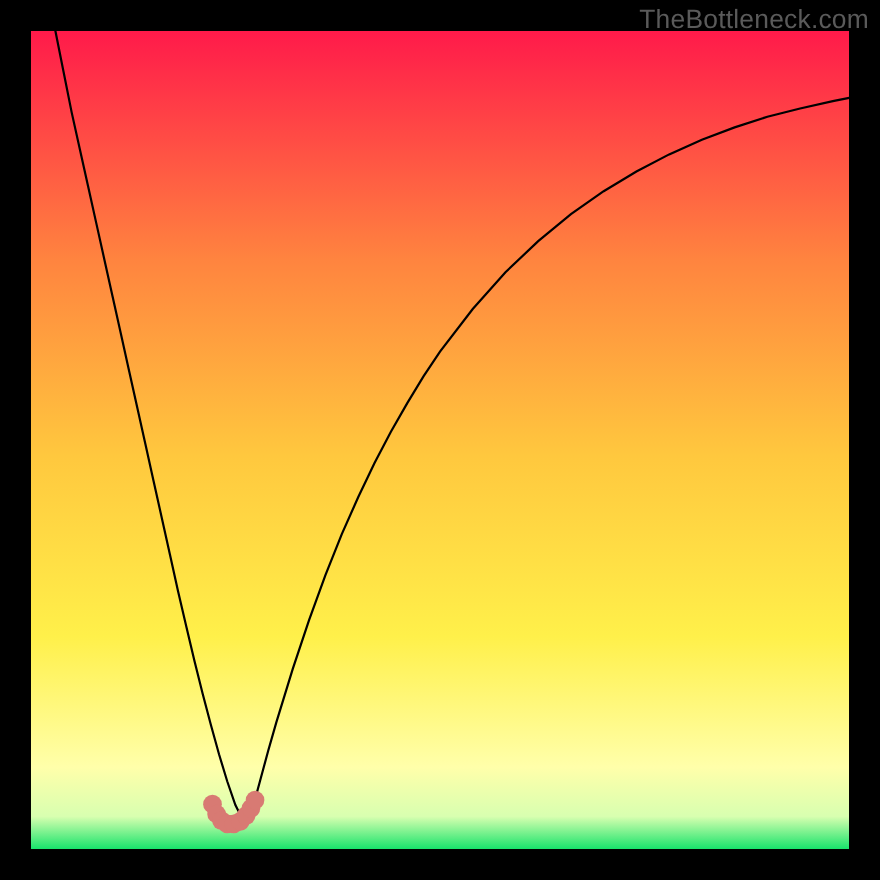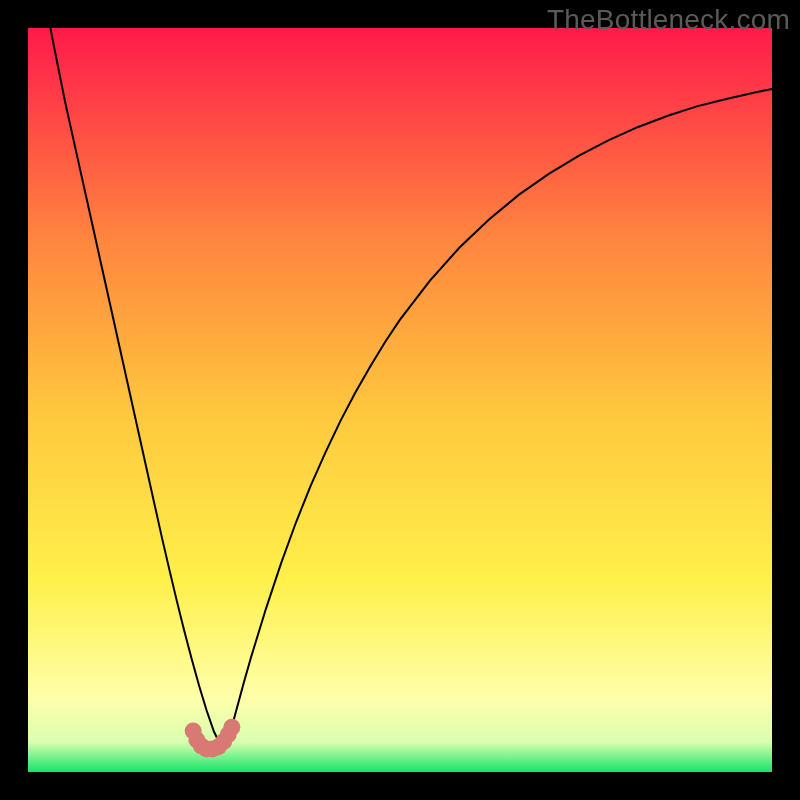--- a/index.html
+++ b/index.html
@@ -37,21 +37,21 @@
     left: 0;
     top: 0;
     width: 100%;
     height: 100%;
   }
   .watermark {
     position: absolute;
     top: 4px;
     right: 10px;
     color: #5a5a5a;
-    font-size: 28px;
+    font-size: 24px;
     font-weight: 500;
     letter-spacing: 0.2px;
     user-select: none;
   }
 </style>
 </head>
 <body>
 
 <div class="stage">
 

